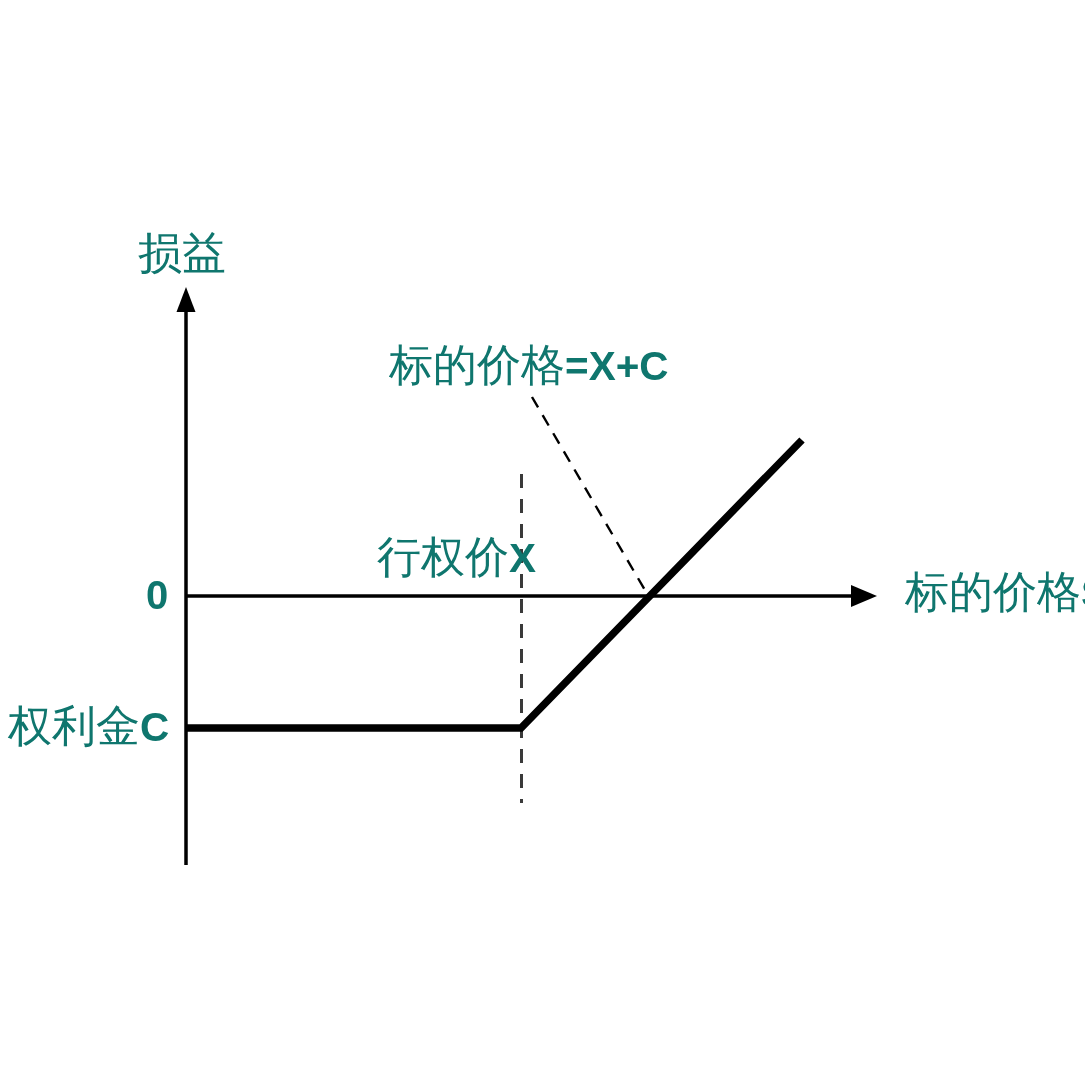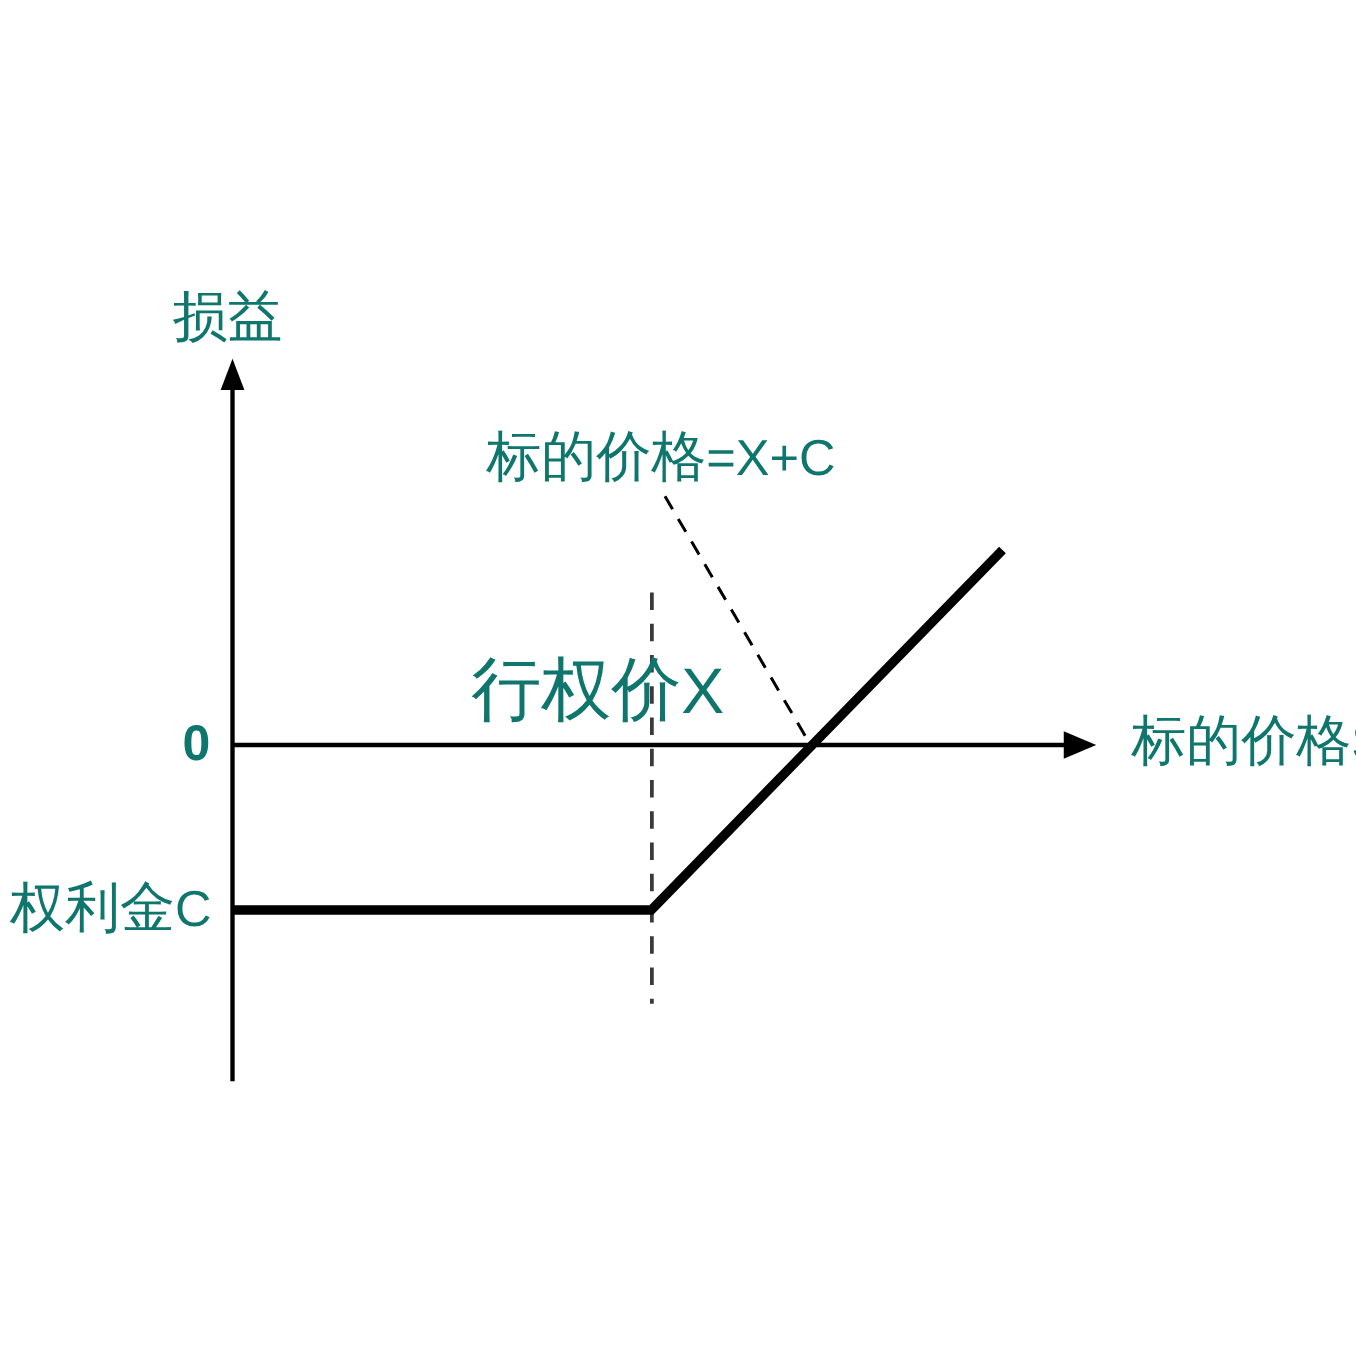--- a/index.html
+++ b/index.html
@@ -49,35 +49,35 @@
     font-weight: bold;
     font-family: "Liberation Sans", sans-serif;
   }
   #label-premium {
     left: 8px;
     top: 705px;
     font-size: 44px;
   }
   #label-strike {
     left: 377px;
-    top: 524px;
-    font-size: 56px;
+    top: 536px;
+    font-size: 44px;
   }
   #label-breakeven {
     left: 389px;
     top: 344px;
     font-size: 44px;
   }
   .cjk {
     font-family: "Liberation Serif", "DejaVu Serif", serif;
     font-weight: normal;
   }
   .sym {
     font-family: "Liberation Sans", "DejaVu Sans", sans-serif;
-    font-weight: normal;
+    font-weight: bold;
     font-size: 0.92em;
   }
 </style>
 </head>
 <body>
 
 <div id="canvas">
 
   <svg id="figure-svg" viewBox="0 0 1085 1085" xmlns="http://www.w3.org/2000/svg">
 

